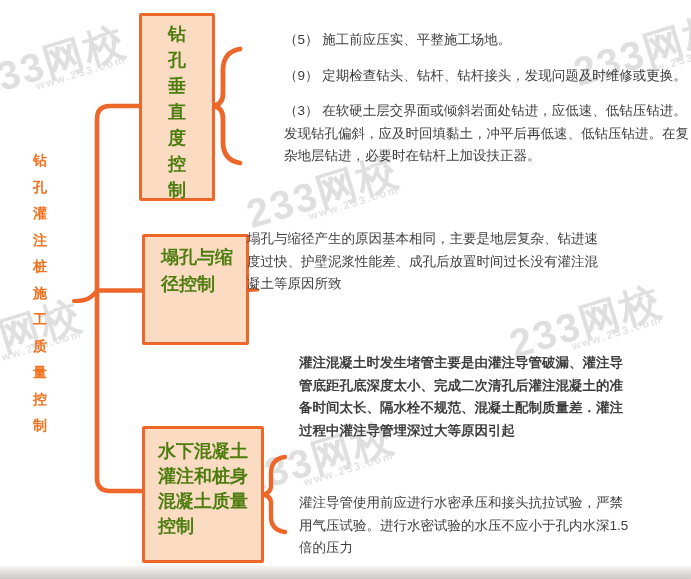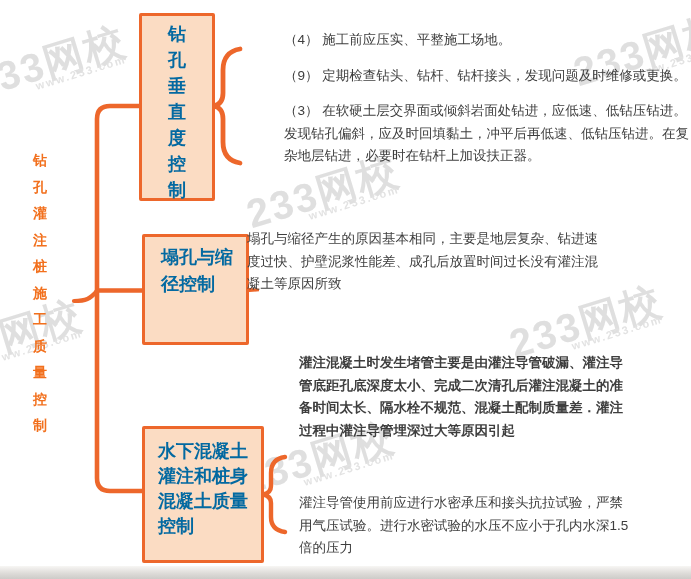--- a/index.html
+++ b/index.html
@@ -21,21 +21,21 @@
   
   .root-title {
     position:absolute; left:27px; top:147px; width:26px; z-index:2;
     font-size:14px; font-weight:700; color:#F2701D;
     line-height:26.5px; text-align:center; word-break:break-all;
   }
   
   .node {
     position:absolute; z-index:2; box-sizing:border-box;
     background:#FBDCC3; border:3px solid #ED672B; border-radius:2px;
-    color:#0369a1; font-weight:700; font-size:18px; word-break:break-all;
+    color:#4d7c0f; font-weight:700; font-size:18px; word-break:break-all;
   }
   .node-1 { left:139px; top:13px;  width:76px;  height:188px; line-height:26px; padding:5px 24px 0 24px; text-align:center; }
   .node-2 { left:142px; top:234px; width:107px;  height:111px; line-height:27px; padding:7px 13px 0 16px; }
   .node-3 { left:142px; top:426px; width:122px; height:137px; line-height:25px; padding:10px 4px 0 13px; }
   
   .note { position:absolute; z-index:2; color:#3E3E3E; font-size:13.5px; line-height:22.5px; }
   .note p { margin:0; }
   .note p + p { margin-top:13px; }
   .note-a { left:284px; top:29px;  width:406px; }
   .note-b { left:247px; top:228px; width:358px; }
@@ -98,21 +98,21 @@
     <span>钻孔垂直度控制</span>
   </div>
   <div class="node node-2">
     <span>塌孔与缩径控制</span>
   </div>
   <div class="node node-3">
     <span>水下混凝土灌注和桩身混凝土质量控制</span>
   </div>
 
   <div class="note note-a">
-    <p>（4） 施工前应压实、平整施工场地。</p>
+    <p>（5） 施工前应压实、平整施工场地。</p>
     <p>（9） 定期检查钻头、钻杆、钻杆接头，发现问题及时维修或更换。</p>
     <p>（3） 在软硬土层交界面或倾斜岩面处钻进，应低速、低钻压钻进。发现钻孔偏斜，应及时回填黏土，冲平后再低速、低钻压钻进。在复杂地层钻进，必要时在钻杆上加设扶正器。</p>
   </div>
   <div class="note note-b">
     <p>塌孔与缩径产生的原因基本相同，主要是地层复杂、钻进速度过快、护壁泥浆性能差、成孔后放置时间过长没有灌注混凝土等原因所致</p>
   </div>
   <div class="note note-c">
     <p>灌注混凝土时发生堵管主要是由灌注导管破漏、灌注导管底距孔底深度太小、完成二次清孔后灌注混凝土的准备时间太长、隔水栓不规范、混凝土配制质量差．灌注过程中灌注导管埋深过大等原因引起</p>
   </div>
   <div class="note note-d">

